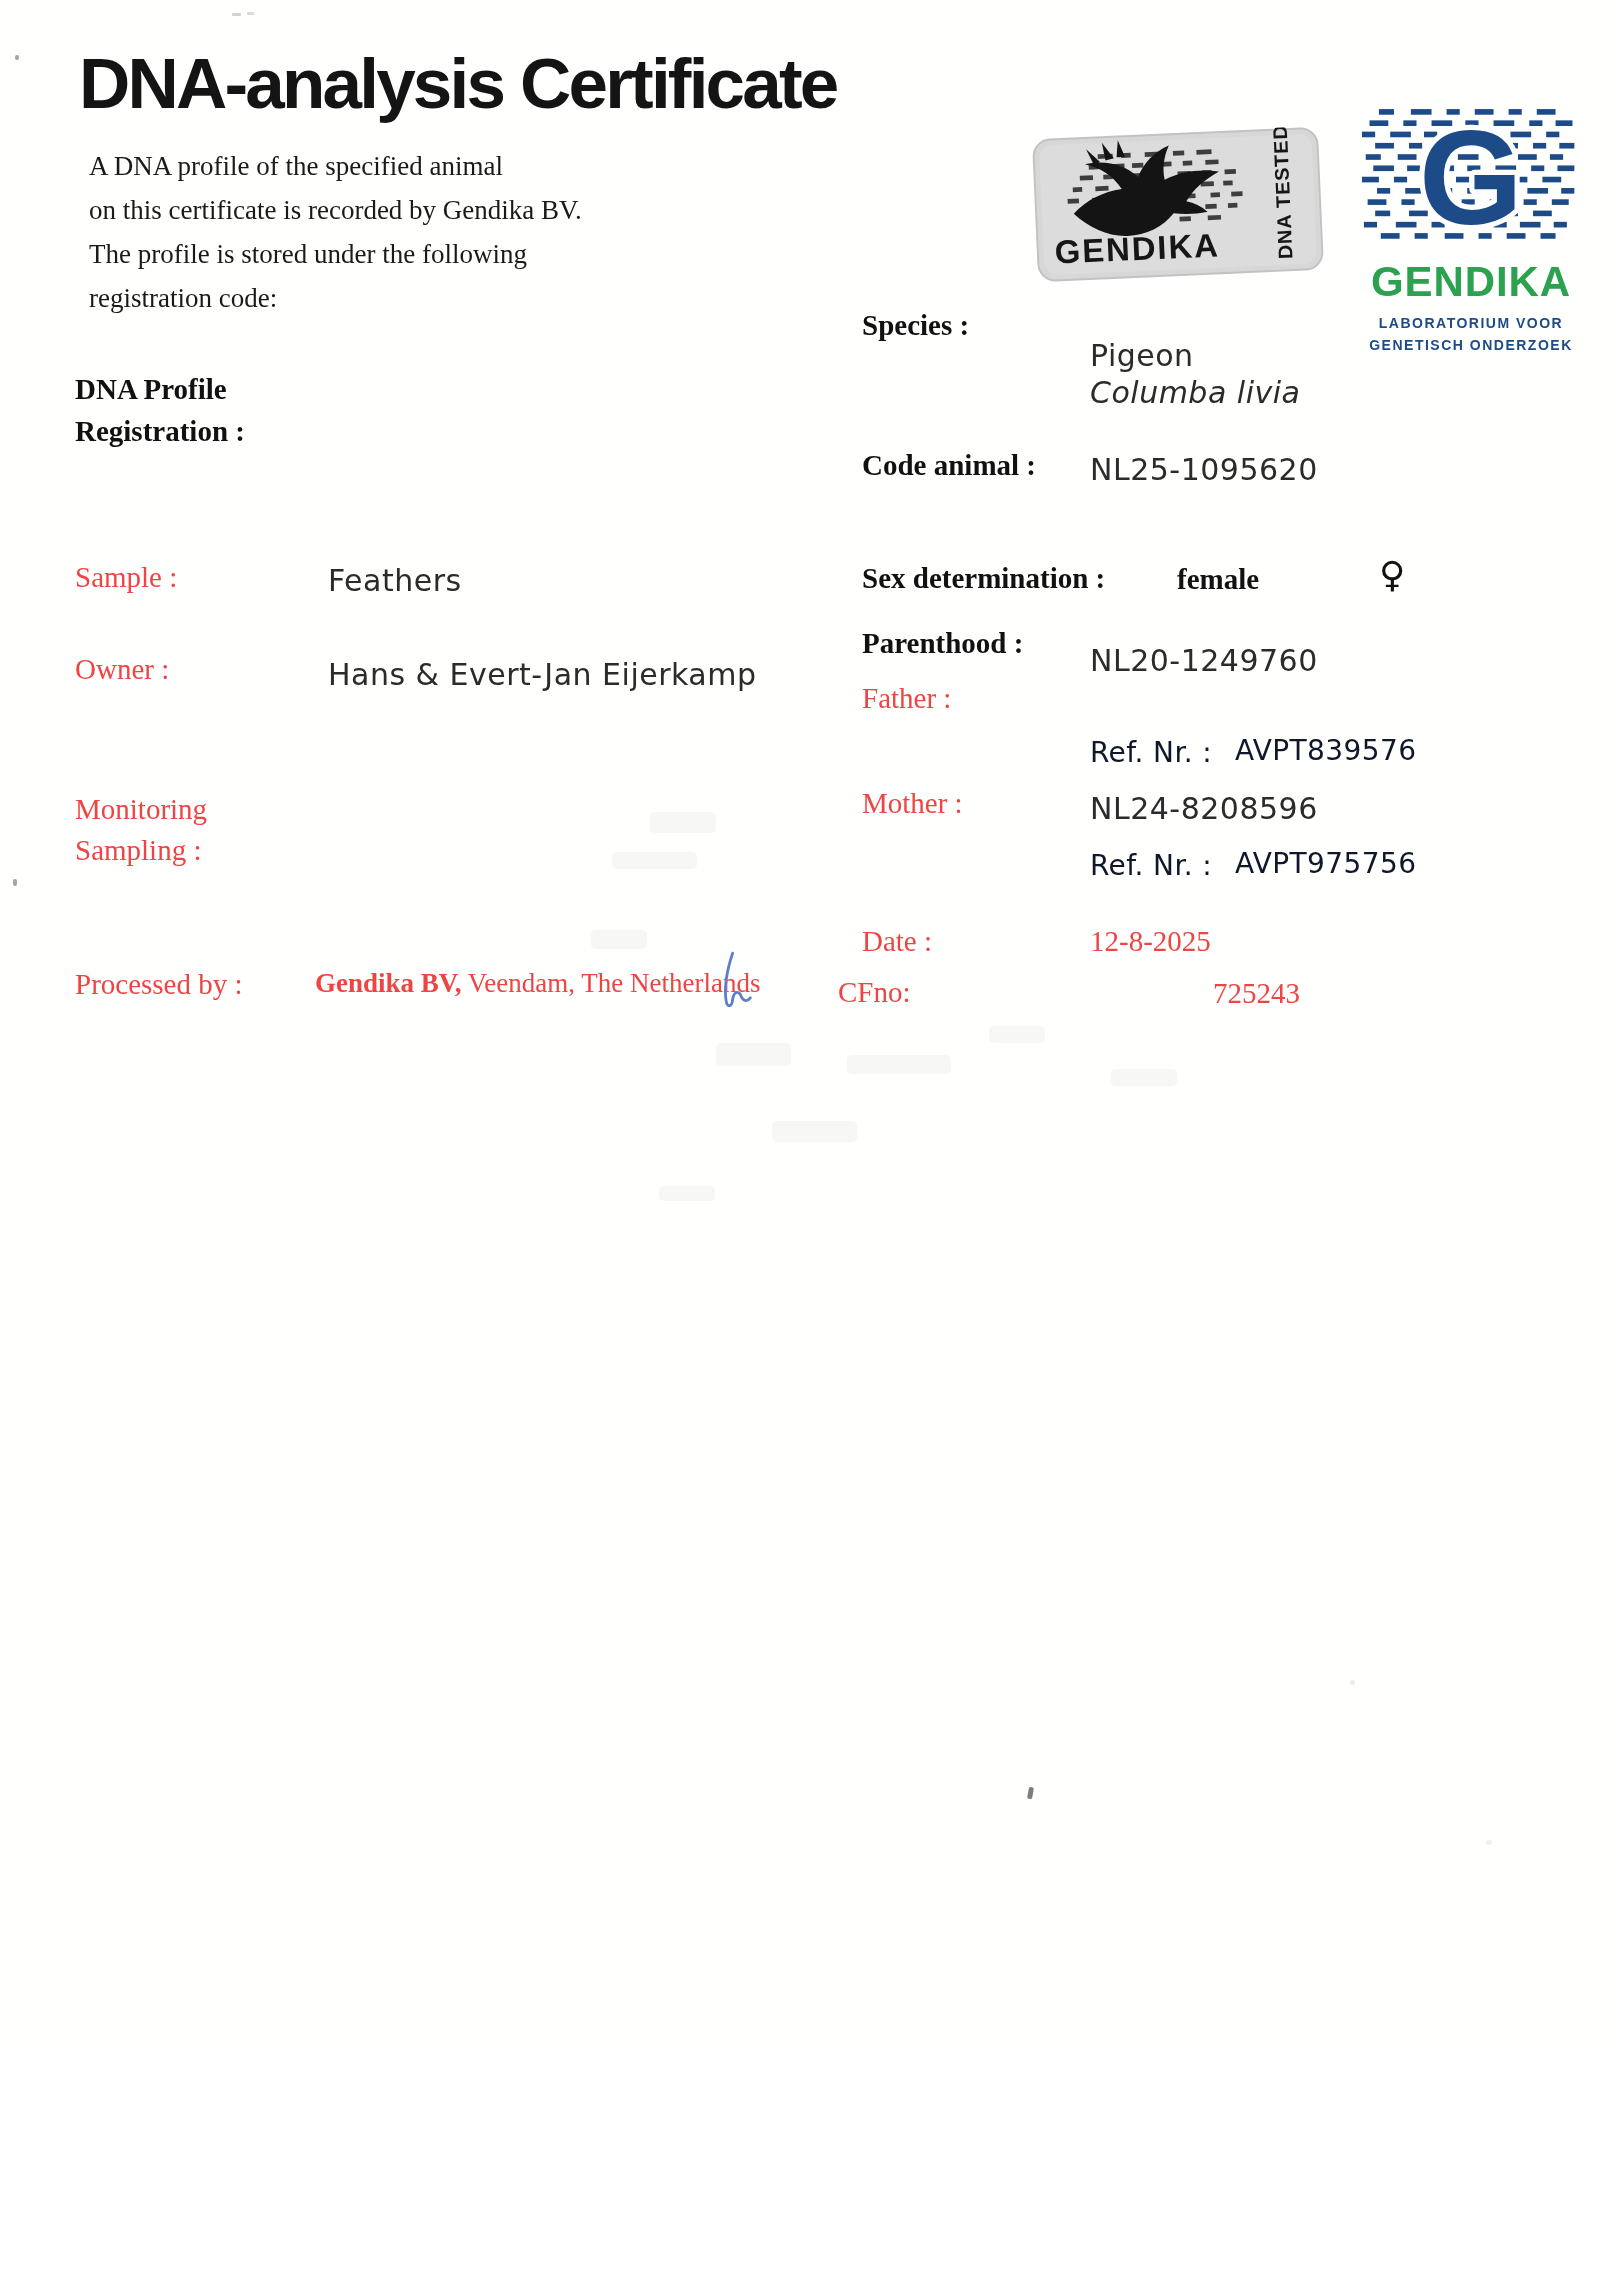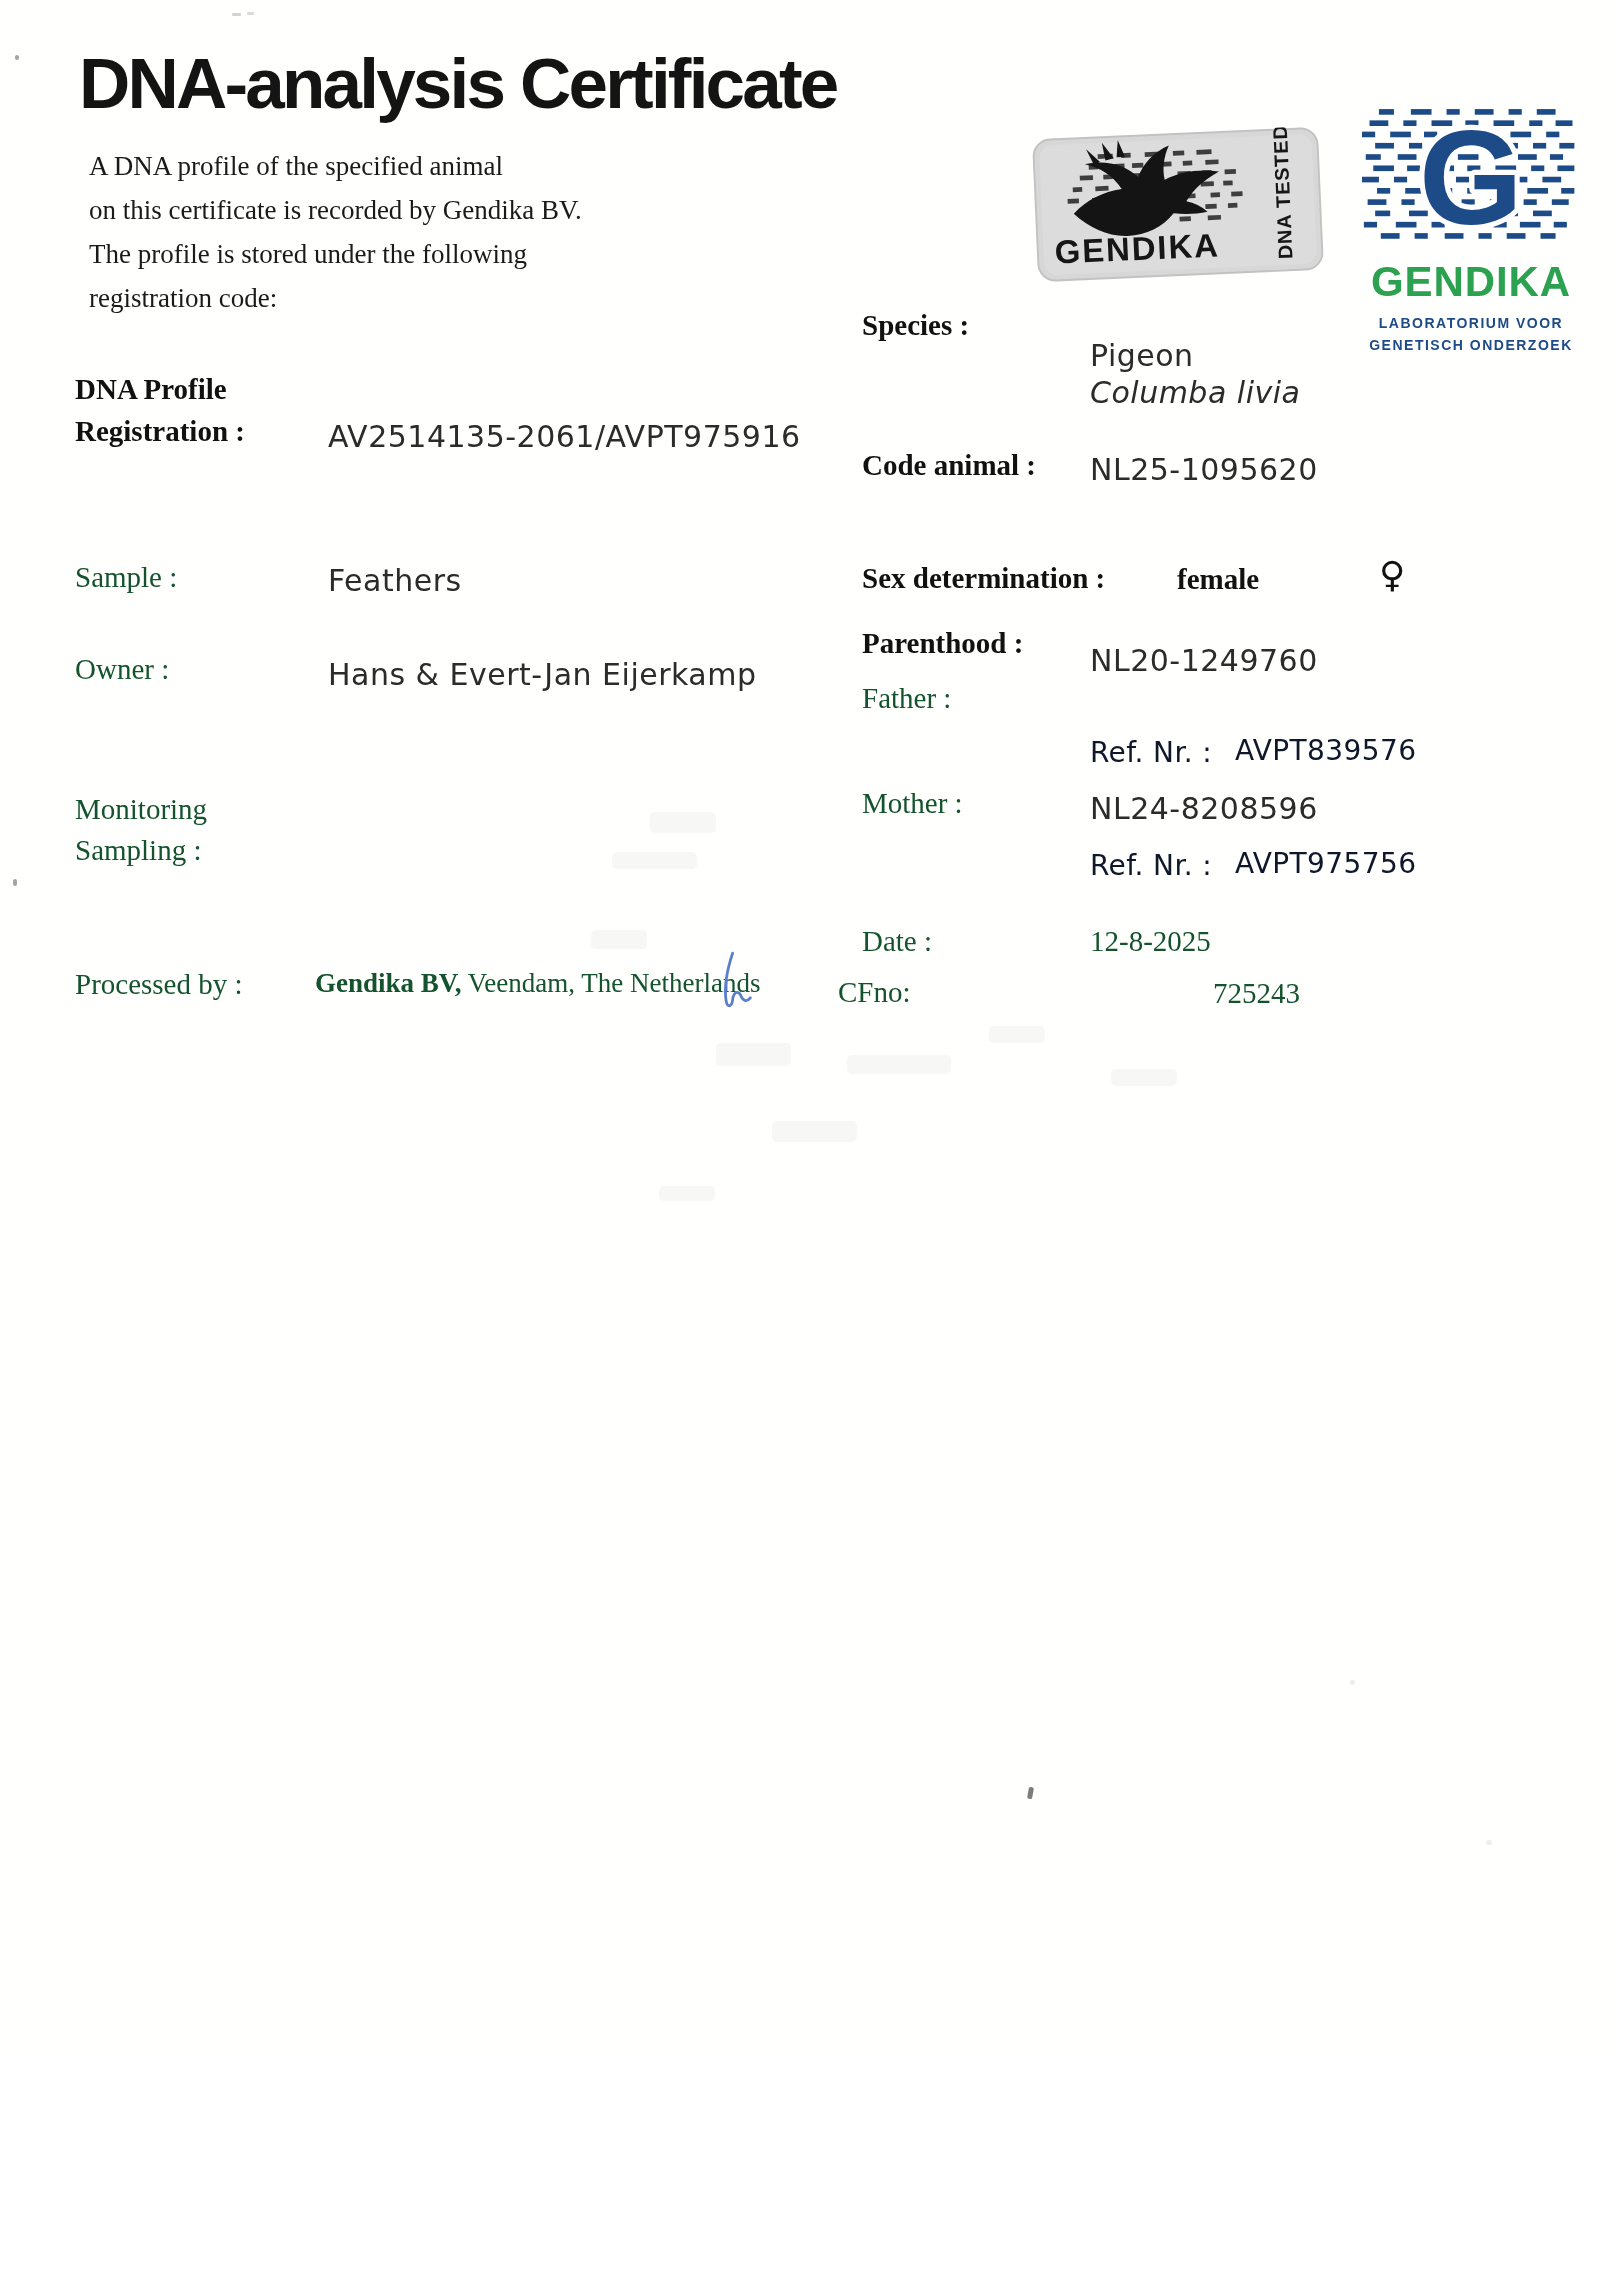--- a/index.html
+++ b/index.html
@@ -1,21 +1,21 @@
 <!DOCTYPE html>
 <html style="font-size:15px"><head>
 <meta charset="utf-8">
 <style>
   html,body{margin:0;padding:0;background:#ffffff;}
   .page{position:relative;width:1620px;height:2056px;background:#fffffe;overflow:hidden;
         font-family:"Liberation Serif",serif;color:#161616;}
   .abs{position:absolute;white-space:nowrap;}
   .title{font-family:"Liberation Sans",sans-serif;font-weight:bold;font-size:71px;
          letter-spacing:-2.8px;color:#141414;}
-  .serif{font-family:"Liberation Serif",serif;font-size:29px;color:#14532d;}
+  .serif{font-family:"Liberation Serif",serif;font-size:29px;color:#ef4444;}
   .serif-b{font-family:"Liberation Serif",serif;font-size:29px;font-weight:bold;color:#111;}
   .intro{font-family:"Liberation Serif",serif;font-size:27px;color:#1a1a1a;}
   .hand{font-family:"DejaVu Sans",sans-serif;font-size:30px;color:#2b2b2b;letter-spacing:0.5px;}
   .hand-sm{font-family:"DejaVu Sans",sans-serif;font-size:28px;color:#0f172a;letter-spacing:0.4px;}
   .hand-i{font-style:italic;}
   .sym{font-family:"DejaVu Sans",sans-serif;font-size:36px;color:#111;}
   .stamp{position:absolute;left:1034px;top:132px;width:288px;height:145px;
          transform:rotate(-2.5deg);transform-origin:center;}
   .logo{position:absolute;left:1362px;top:109px;width:218px;text-align:center;}
   .logo-brand{font-family:"Liberation Sans",sans-serif;font-weight:bold;font-size:42px;
@@ -188,21 +188,20 @@
     </svg>
     <div class="logo-brand">GENDIKA</div>
     <div class="logo-tag" style="margin-top:7.5px;">
       <div>LABORATORIUM VOOR</div>
       <div>GENETISCH ONDERZOEK</div>
     </div>
   </div>
 
   <div class="abs serif-b" style="left:75px;top:373px;">DNA Profile</div>
   <div class="abs serif-b" style="left:75px;top:415px;">Registration :</div>
-  <div class="abs hand" style="left:328px;top:419px;">AV2514135-2061/AVPT975916</div>
 
   <div class="abs serif" style="left:75px;top:561px;">Sample :</div>
   <div class="abs hand" style="left:328px;top:563px;">Feathers</div>
 
   <div class="abs serif" style="left:75px;top:653px;">Owner :</div>
   <div class="abs hand" style="left:328px;top:657px;">Hans &amp; Evert-Jan Eijerkamp</div>
 
   <div class="abs serif" style="left:75px;top:793px;">Monitoring</div>
   <div class="abs serif" style="left:75px;top:834px;">Sampling :</div>
 

